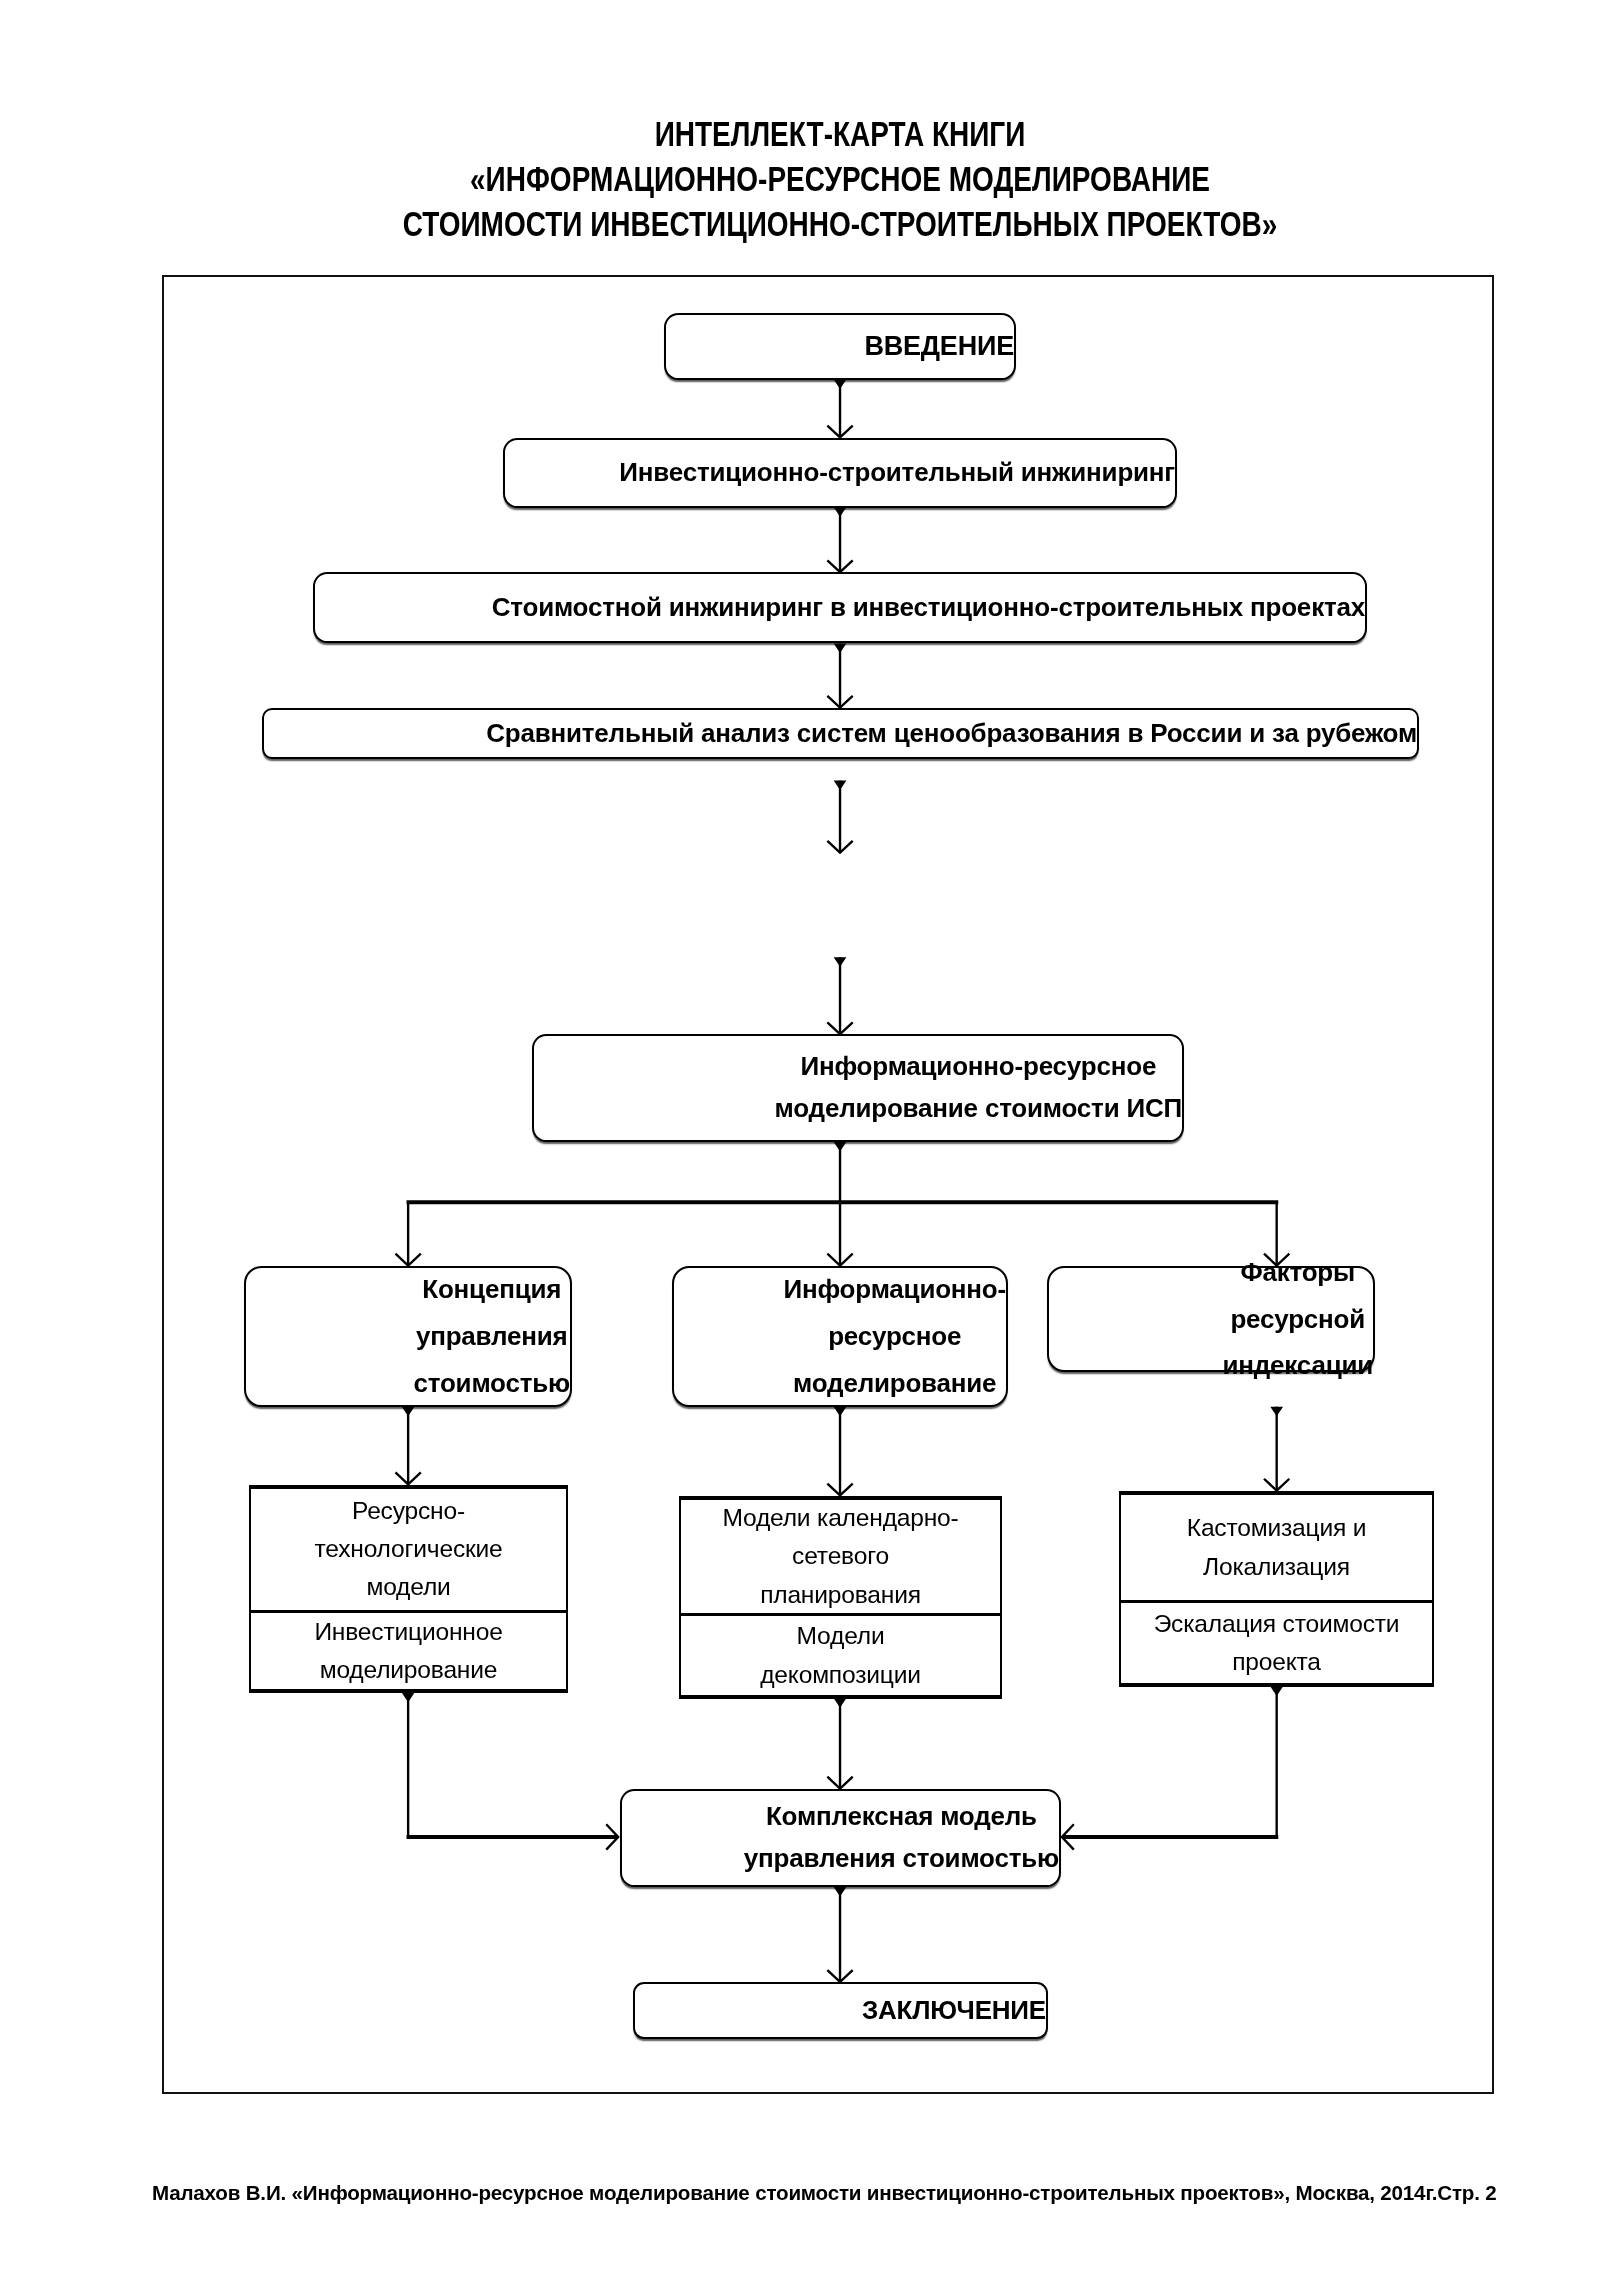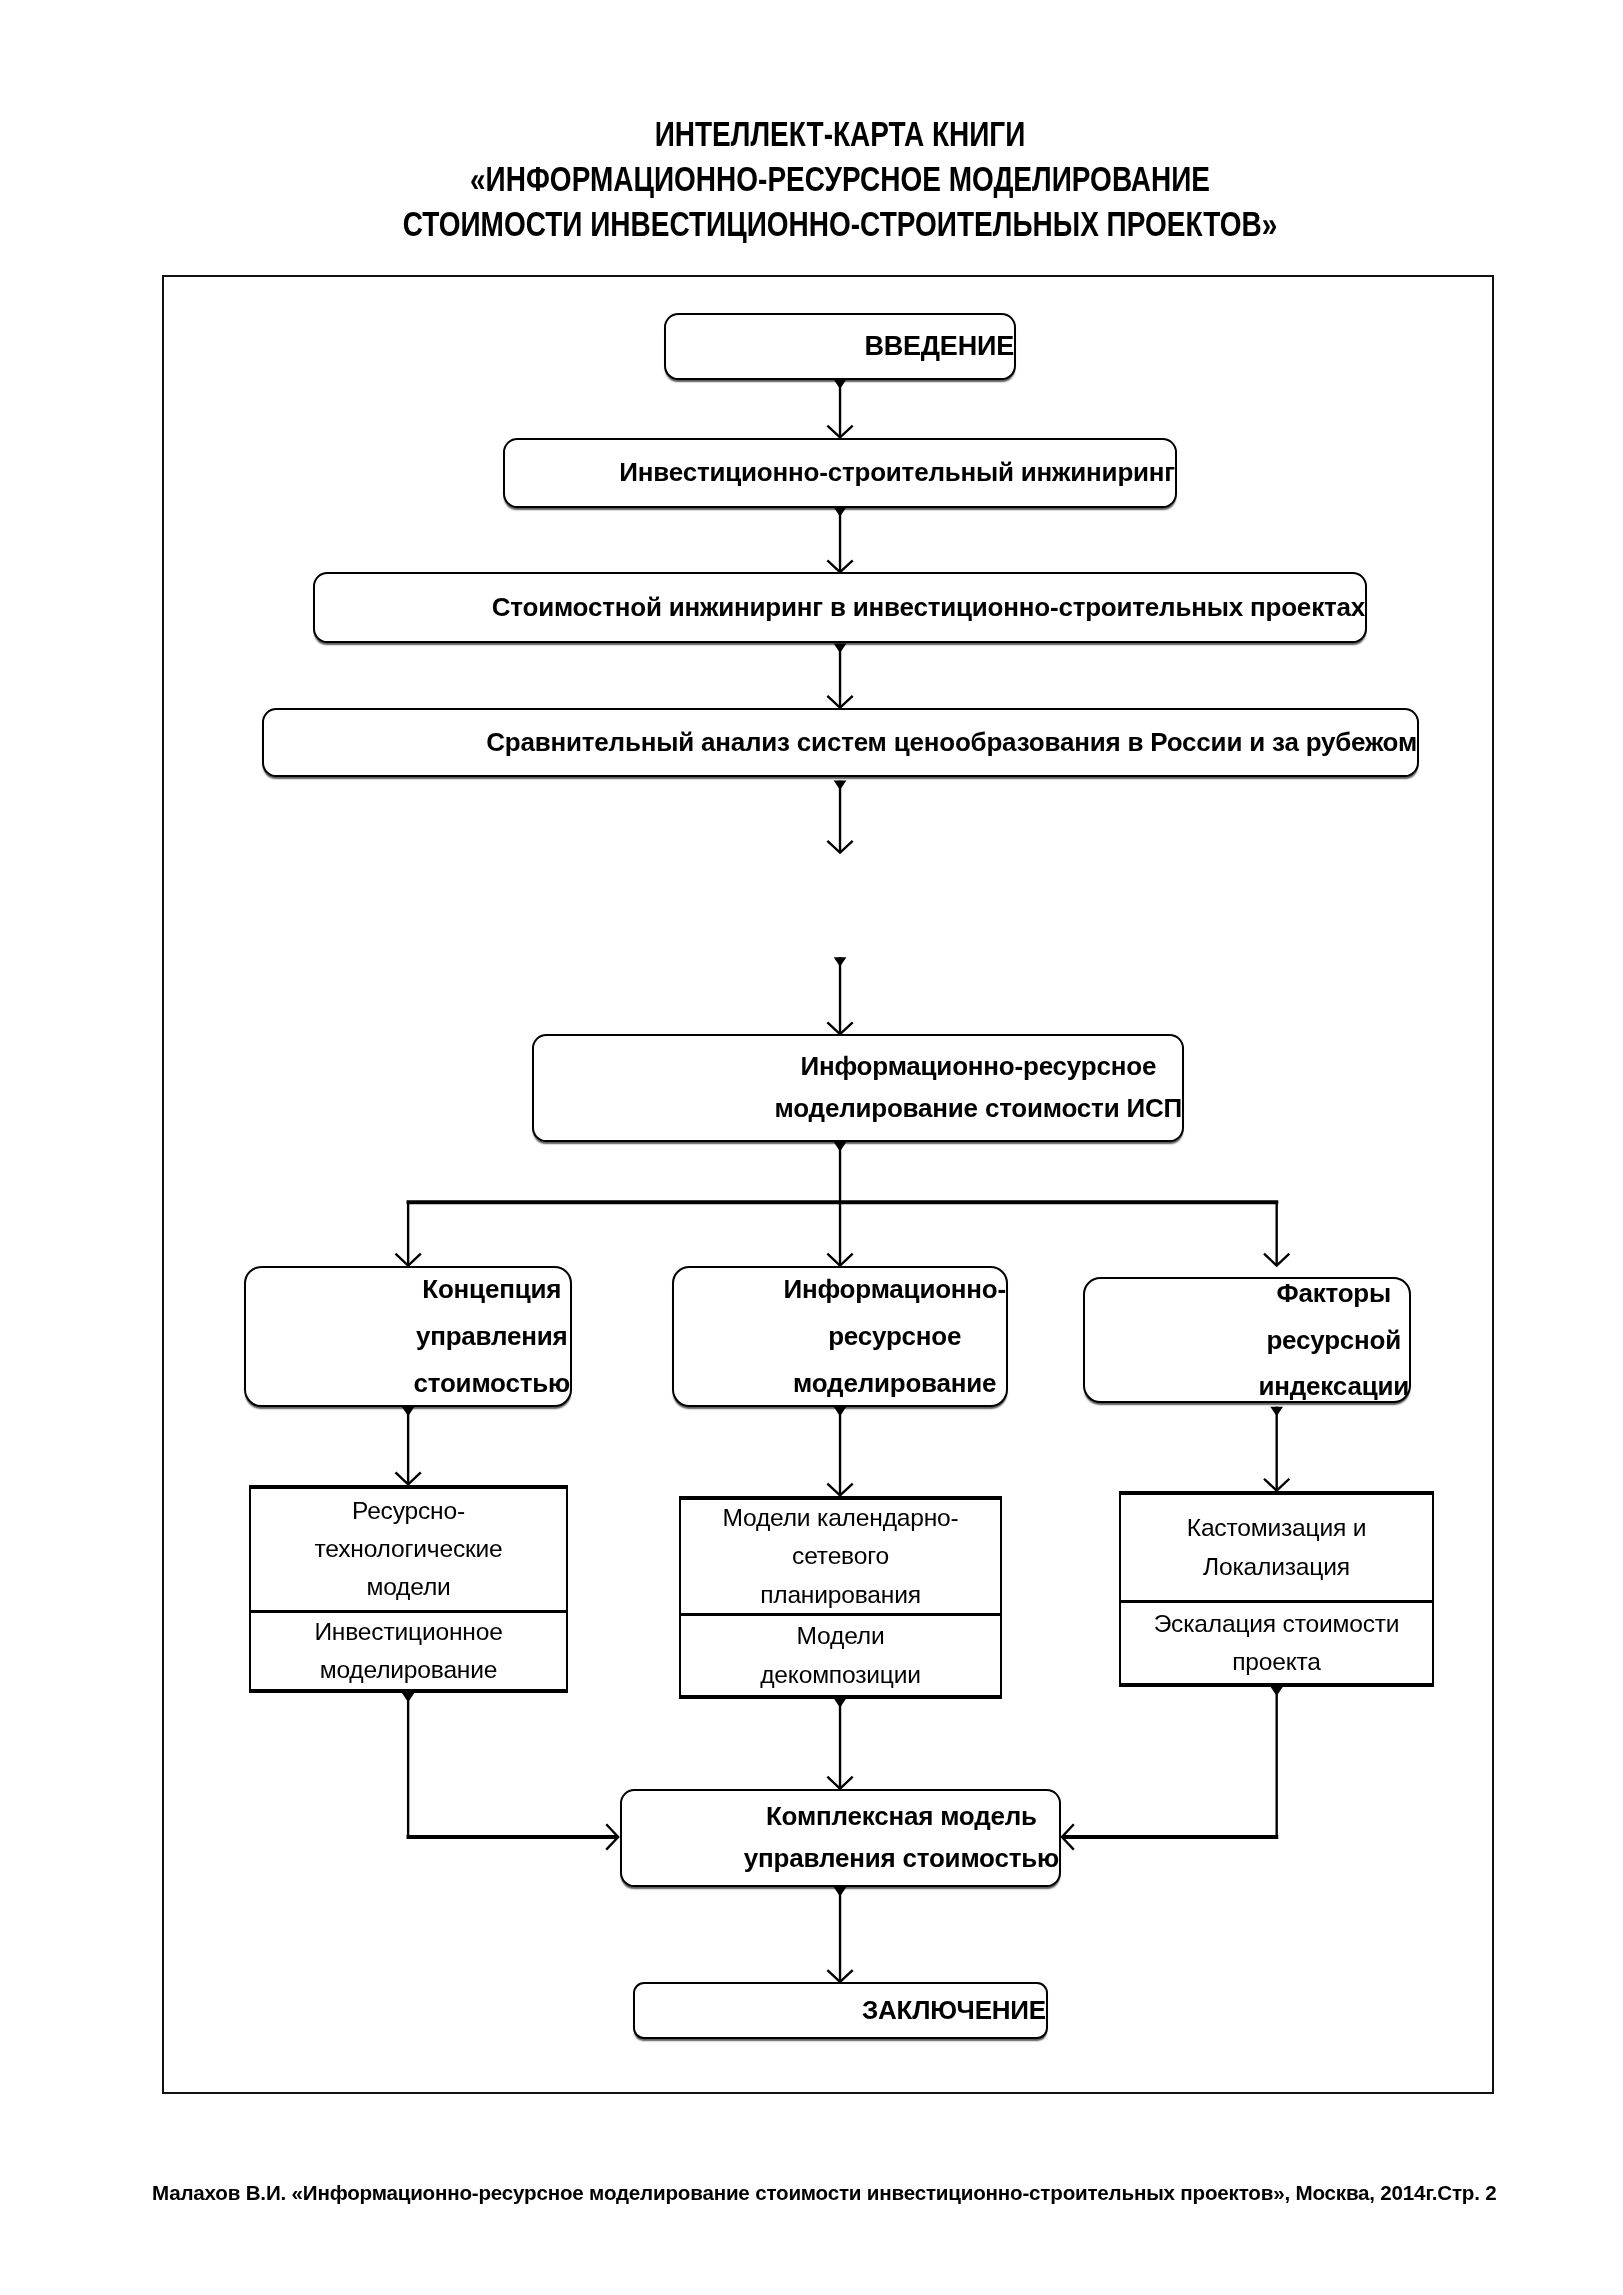--- a/index.html
+++ b/index.html
@@ -177,21 +177,21 @@
   </div>
 
   <div class="node rbox" style="left:503px;top:438px;width:674px;height:70px;padding-left:23px;">
     <span class="label">Инвестиционно-строительный инжиниринг</span>
   </div>
 
   <div class="node rbox" style="left:313px;top:572px;width:1054px;height:71px;">
     <span class="label">Стоимостной инжиниринг в инвестиционно-строительных проектах</span>
   </div>
 
-  <div class="node rbox" style="left:262px;top:708px;width:1157px;height:69px;">
+  <div class="node rbox" style="left:262px;top:708px;width:1157px;height:51px;border-radius:10px;">
     <span class="label">Сравнительный анализ систем ценообразования в России и за рубежом</span>
   </div>
 
 
   <div class="node rbox" style="left:532px;top:1034px;width:652px;height:108px;">
     <span class="label">Информационно-ресурсное
 моделирование стоимости ИСП</span>
   </div>
 
   <div class="node rbox branch" style="left:244px;top:1266px;width:328px;height:141px;">
@@ -199,21 +199,21 @@
 управления
 стоимостью</span>
   </div>
 
   <div class="node rbox branch" style="left:672px;top:1266px;width:336px;height:141px;">
     <span class="label">Информационно-
 ресурсное
 моделирование</span>
   </div>
 
-  <div class="node rbox branch" style="left:1083px;top:1266px;width:328px;height:126px;margin-top:11px;">
+  <div class="node rbox branch" style="left:1047px;top:1266px;width:328px;height:106px;">
     <span class="label">Факторы
 ресурсной
 индексации</span>
   </div>
 
   <div class="sbox" style="left:249px;top:1485px;width:319px;height:208px;">
     <div class="cell" style="height:138px;">Ресурсно-
 технологические
 модели</div>
     <div class="cell bottom">Инвестиционное

